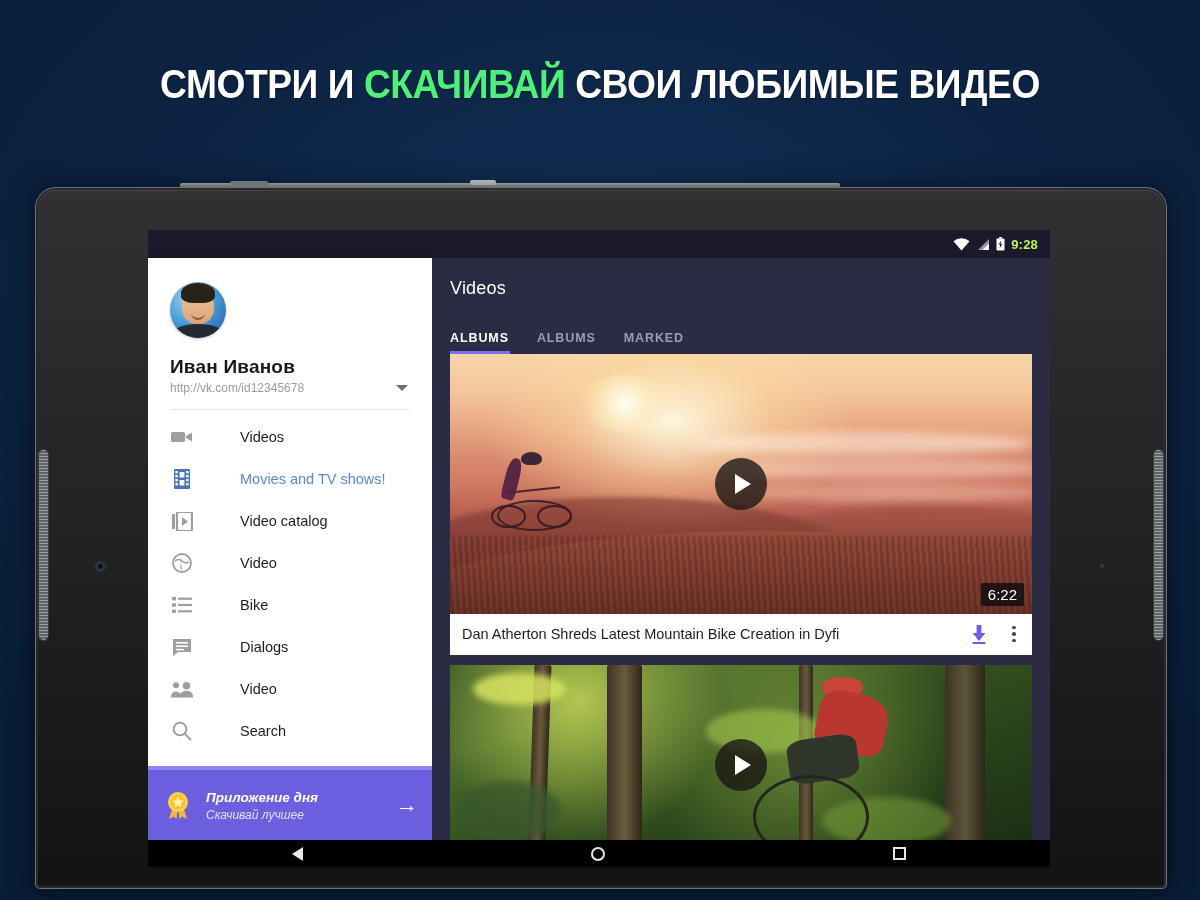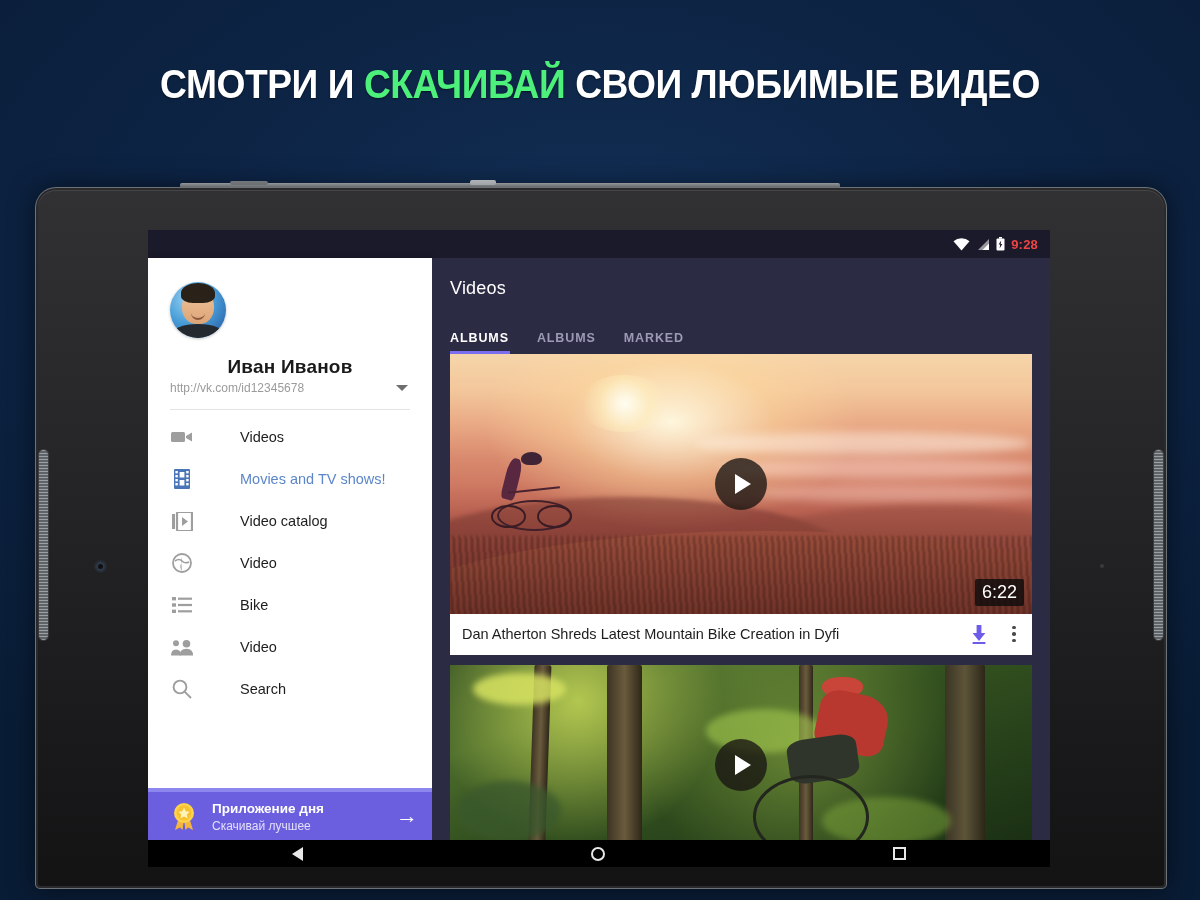--- a/index.html
+++ b/index.html
@@ -80,38 +80,38 @@
     overflow:hidden;
   }
 
   
   .statusbar{
     position:absolute; left:0; top:0; width:100%; height:28px;
     background:#1b1a2b;
     display:flex; align-items:center; justify-content:flex-end;
     padding-right:12px; gap:6px;
   }
-  .status-time{ color:#ef4444; font-size:13px; font-weight:bold; letter-spacing:.2px; }
+  .status-time{ color:#bef264; font-size:13px; font-weight:bold; letter-spacing:.2px; }
 
   .app-body{
     position:absolute; left:0; top:28px; width:100%; height:582px;
     background:#2c2b44;
     display:flex;
   }
 
   
   .drawer{
     width:284px; height:100%;
     background:#ffffff;
     position:relative;
     box-shadow: 2px 0 6px rgba(0,0,0,.35);
     overflow:hidden;
     flex:0 0 284px;
   }
-  .drawer-header{ padding:24px 22px 0 22px;text-align:center; }
+  .drawer-header{ padding:24px 22px 0 22px; }
   .avatar{
     width:56px; height:56px; border-radius:50%;
     background:radial-gradient(circle at 35% 30%, #9fd4f5 0%, #4a9fd8 45%, #1f4f9e 100%);
     position:relative; overflow:hidden;
     box-shadow:0 1px 3px rgba(0,0,0,.25);
   }
   .avatar .face{
     position:absolute; left:50%; top:44%;
     transform:translate(-50%,-50%);
     width:32px; height:34px; border-radius:48% 48% 46% 46%;
@@ -146,24 +146,25 @@
 
   .menu-item{
     display:flex; align-items:center; height:42px; padding-left:22px; cursor:pointer;
   }
   .menu-icon{ width:24px; height:24px; flex:0 0 24px; display:flex; align-items:center; justify-content:center; }
   .menu-label{ margin-left:46px; font-size:14.5px; color:#1d1d1d; }
   .menu-item.active .menu-label{ color:#5b86c9; }
 
   
   .promo{
-    position:absolute; left:0; bottom:0; width:100%; height:48px;
+    position:absolute; left:0; bottom:0; width:100%; height:70px;
     background:#6b5fe0;
-    display:flex; align-items:center; padding-left:20px; padding-right:14px;
+    display:flex; align-items:center; padding-left:14px; padding-right:14px;
     cursor:pointer;
+    font-style:italic;
   }
   .promo-strip{
     position:absolute; left:0; top:-4px; width:100%; height:4px; background:#8e86ef;
   }
   .medal{ width:32px;height:32px;flex:0 0 32px; position:relative; }
   .promo-text{ margin-left:12px; flex:1; }
   .promo-title{ color:#fff; font-size:13.5px; font-weight:bold; }
   .promo-sub{ color:#e3dffb; font-size:12px; margin-top:2px; }
   .promo-arrow{ color:#fff; font-size:22px; line-height:1; }
 
@@ -220,21 +221,21 @@
     cursor:pointer;
   }
   .play-tri{
     width:0;height:0;border-left:16px solid #fff;
     border-top:10px solid transparent;border-bottom:10px solid transparent;
     margin-left:4px;
   }
   .duration{
     position:absolute; right:8px; bottom:8px;
     background:rgba(15,12,12,.82); color:#fff;
-    font-size:18px; padding:3px 7px; border-radius:2px;
+    font-size:15px; padding:3px 7px; border-radius:2px;
   }
   .meta{ display:flex; align-items:center; padding:9px 10px 10px 12px; }
   .meta-text{ flex:1; min-width:0; }
   .meta-title{ font-size:14.5px; color:#1d1d1d; white-space:nowrap; overflow:hidden; text-overflow:ellipsis; }
   .meta-sub{ font-size:11.5px; color:#7d7d7d; margin-top:4px; white-space:nowrap; overflow:hidden; text-overflow:ellipsis; }
   .meta-actions{ display:flex; align-items:center; gap:16px; padding-left:12px; flex:0 0 auto; }
   .dl-icon{ width:22px;height:22px; cursor:pointer; }
   .kebab{ width:4px; display:flex; flex-direction:column; gap:3px; align-items:center; cursor:pointer; padding:0 8px; }
   .kebab span{ width:3.5px;height:3.5px;border-radius:50%;background:#4a4a4a; display:block; }
 
@@ -360,20 +361,33 @@
                 <rect x="6" y="0.6" width="14" height="2.2"></rect>
               <rect x="0" y="6.3" width="4" height="3.4"></rect>
                 <rect x="6" y="6.9" width="14" height="2.2"></rect>
               <rect x="0" y="12.6" width="4" height="3.4"></rect>
                 <rect x="6" y="13.2" width="14" height="2.2"></rect>
             </svg>
           </span>
           <span class="menu-label">Bike</span>
         </div>
 
+        <div class="menu-item">
+          <span class="menu-icon">
+            <svg width="20" height="19" viewBox="0 0 20 19">
+                <path d="M1 1 H19 V14 H6 L1 18 Z" fill="#9e9e9e"></path>
+                <g fill="#ffffff">
+                  <rect x="4" y="4" width="12" height="1.6"></rect>
+                  <rect x="4" y="7.4" width="12" height="1.6"></rect>
+                  <rect x="4" y="10.8" width="8" height="1.6"></rect>
+                </g>
+              </svg>
+          </span>
+          <span class="menu-label">Dialogs</span>
+        </div>
 
 
         <div class="menu-item">
           <span class="menu-icon">
             <svg width="22" height="17" viewBox="0 0 22 17" fill="#9e9e9e">
               <circle cx="5" cy="4.2" r="3"></circle>
                 <path d="M0 16.5 Q0 10.5 5 10.5 Q10 10.5 10 16.5 Z"></path>
               <circle cx="15.5" cy="4.8" r="3.8"></circle>
                 <path d="M8.6 16.5 Q8.6 9.8 15.5 9.8 Q22 9.8 22 16.5 Z"></path>
             </svg>

